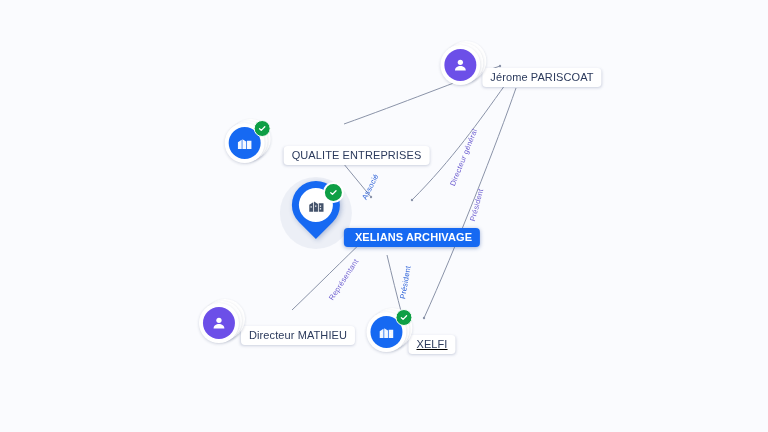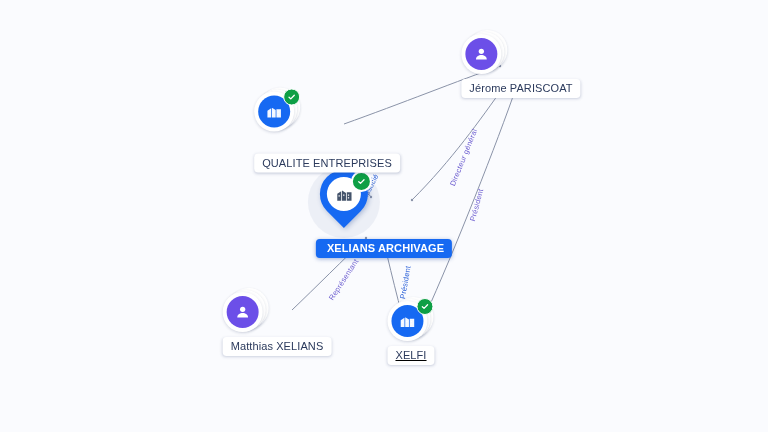--- a/index.html
+++ b/index.html
@@ -23,22 +23,22 @@
     position: absolute;
     left: 0;
     top: 0;
     width: 768px;
     height: 432px;
   }
   .node {
     position: absolute;
     transform: translate(-50%, -50%);
     display: flex;
-    flex-direction: column;
-    align-items: flex-start;
+    flex-direction: row;
+    align-items: flex-end;
     cursor: pointer;
   }
   
   .stack {
     position: relative;
     width: 42px;
     height: 42px;
   }
   .stack .card {
     position: absolute;
@@ -212,21 +212,21 @@
             </svg>
           </div>
           <div class="pin-badge">
             <svg width="9" height="9" viewBox="0 0 24 24">
               <path fill="none" stroke="#ffffff" stroke-width="3.4" stroke-linecap="round" stroke-linejoin="round" d="M5 12.5l4.6 4.6L19 7.2"></path>
             </svg>
           </div>
         </div>
         <div class="label-pill selected">XELIANS ARCHIVAGE</div>
       </div>
-      <div class="node" style="left: 327px; top: 132px; gap: 17px;">
+      <div class="node" style="left: 327px; top: 144px; gap: 17px;">
         <div class="stack">
           <div class="card c3"></div>
           <div class="card c2"></div>
           <div class="card c1"></div>
           <div class="icon-circle company">
             <svg width="18" height="18" viewBox="0 0 24 24">
               <path fill="#ffffff" d="M3 20V11l5-3.2V20H3zm6 0V7l5 3v10H9zm6 0V9h6v11h-6z" opacity=".95"></path>
               <rect x="4.6" y="13" width="1.6" height="1.6" fill="#ffffff"></rect>
               <rect x="10.4" y="12" width="1.6" height="1.6" fill="#ffffff"></rect>
               <rect x="16.4" y="12" width="1.6" height="1.6" fill="#ffffff"></rect>
@@ -282,17 +282,17 @@
           <div class="card c3"></div>
           <div class="card c2"></div>
           <div class="card c1"></div>
           <div class="icon-circle person">
             <svg width="18" height="18" viewBox="0 0 24 24">
               <circle cx="12" cy="8.4" r="3.5" fill="#ffffff"></circle>
               <path fill="#ffffff" d="M4.8 19.4c0-4 3.4-6 7.2-6s7.2 2 7.2 6z"></path>
             </svg>
           </div>
         </div>
-        <div class="label-pill">Matthias XELIANS</div>
+        <div class="label-pill">Directeur MATHIEU</div>
       </div>
     </div>
 
 </div>
 
 </body></html>

